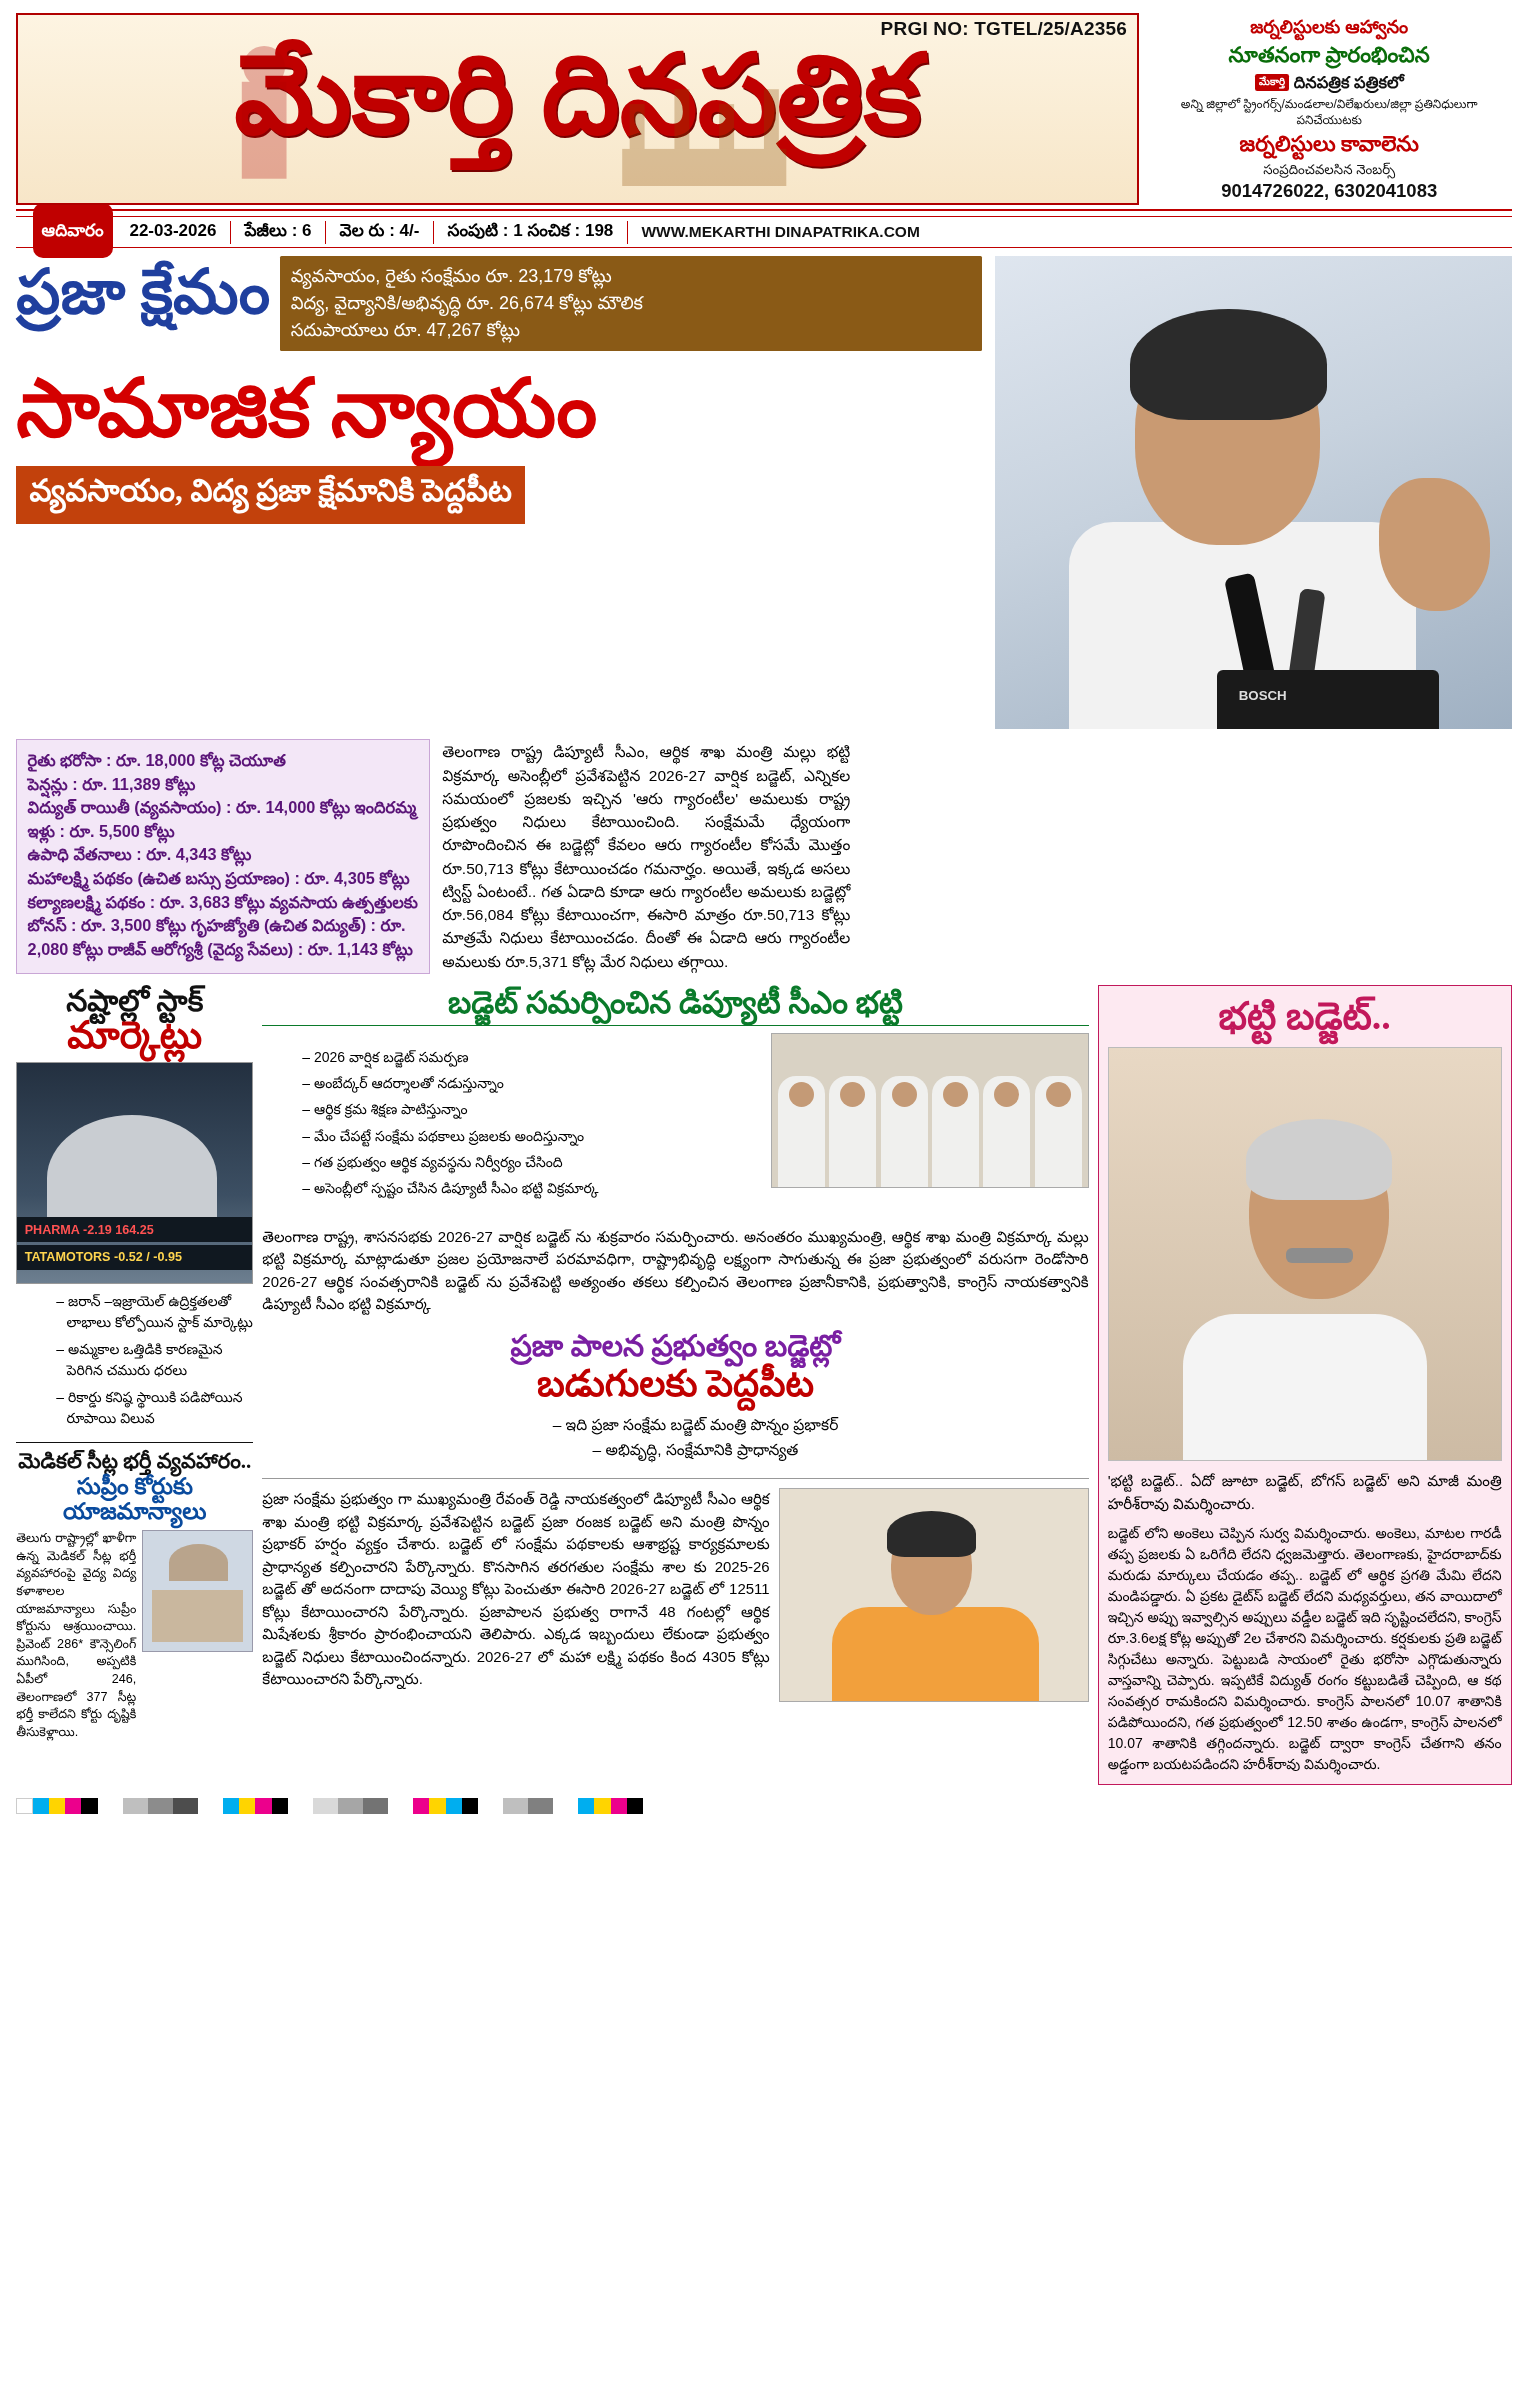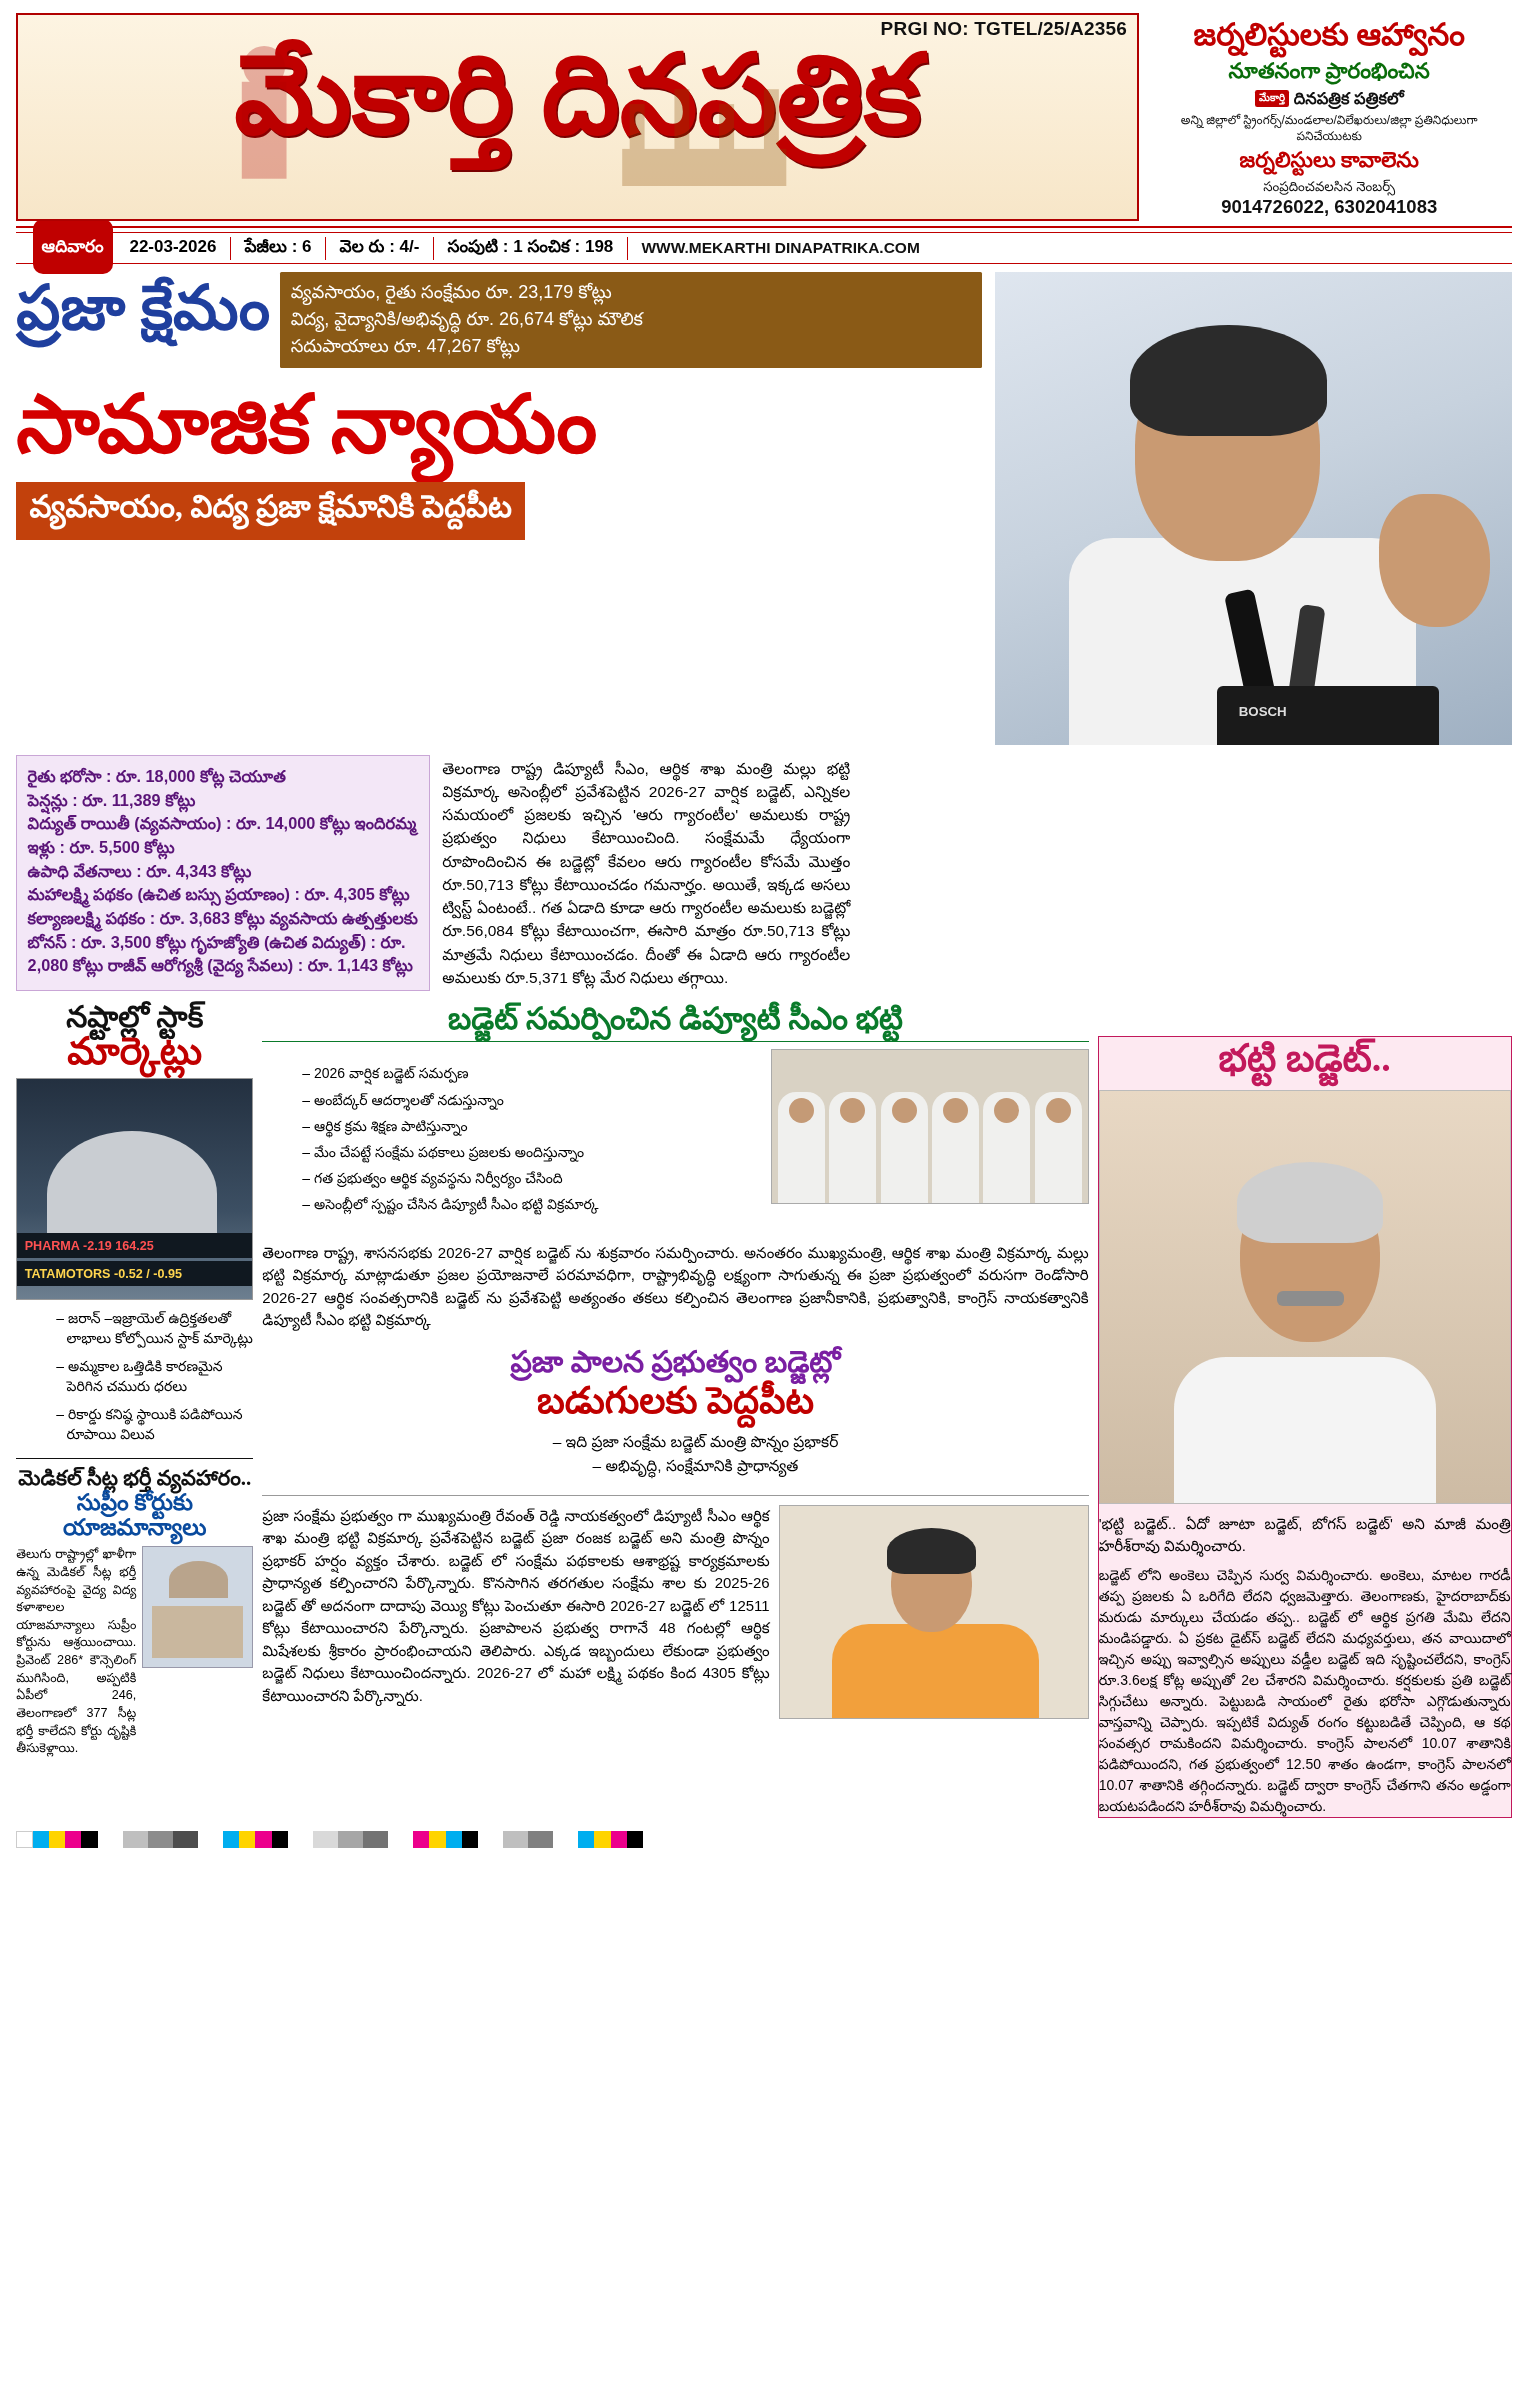--- a/index.html
+++ b/index.html
@@ -58,21 +58,21 @@
     left: 0; right: 0; top: 22px; bottom: 0;
     opacity: .28;
     pointer-events: none;
   }
   .mast-right {
     flex: 1 1 auto;
     text-align: center;
     padding: 3px 4.4px;
     line-height: 1.25;
   }
-  .mr1 { color:#c00000; font-size: 31px; font-weight:bold; font-family:Liberation Serif, serif;}
+  .mr1 { color:#c00000; font-size: 18px; font-weight:bold; font-family:Liberation Sans, sans-serif;}
   .mr2 { color:#0a6d0a; font-size: 21.4px; font-weight:bold; margin-top:3px; font-family:"Liberation Serif",serif;}
   .mr3 { display:flex; align-items:center; justify-content:center; gap:4.4px; margin-top:3.7px;}
   .mr3 .logo-chip {
     background:#c00000; color:#fff; font-size:10.3px; font-weight:bold;
     padding:2.2px 4.4px; border-radius:2.2px;
   }
   .mr3 .chip-txt { color:#111; font-size:16.3px; font-weight:bold;}
   .mr4 { color:#111; font-size:12px; margin-top:4.4px; line-height:1.3;}
   .mr5 { color:#c00000; font-size:21.4px; font-weight:bold; margin-top:3px; font-family:"Liberation Serif",serif;}
   .mr6 { color:#111; font-size:13.3px; margin-top:4.4px;}
@@ -286,21 +286,21 @@
   .b2-text { flex:1 1 auto; font-size:15px; line-height:1.5; text-align:justify;}
   .b2-photo { flex:0 0 310px; height:214px; background:#e7dfd0; border:0.7px solid #aaa; position:relative; overflow:hidden;}
   .b2-photo .head2{ position:absolute; left:111px; top:30px; width:81px; height:96px; background:#c99a72; border-radius:48%;}
   .b2-photo .hair2{ position:absolute; left:107px; top:22px; width:89px; height:46px; background:#2a2a2a; border-radius:50% 50% 20% 20%;}
   .b2-photo .shawl{ position:absolute; left:52px; top:118px; width:207px; height:103px; background:#f2a03c; border-radius:37px 37px 0 0;}
 
   
   .bhatti-box {
     border:1.5px solid #c2185b;
     background:#fde9f1;
-    margin-top:35px;
+    padding:9px;
   }
   .bhatti-head {
     text-align:center; font-family:"Liberation Serif",serif; font-weight:bold; line-height:1.15;
   }
   .bhatti-head .h1 { font-size:38px; color:#c2185b;}
   .bhatti-head .h2 { font-size:41px; color:#c00000;}
   .bhatti-photo {
     margin-top:9px; height:414px; background:#e9d9c6; border:0.7px solid #bbb; position:relative; overflow:hidden;
   }
   .bhatti-photo .bg { position:absolute; inset:0; background: linear-gradient(180deg,#e8d8c4 0%, #cdbba4 100%);}

